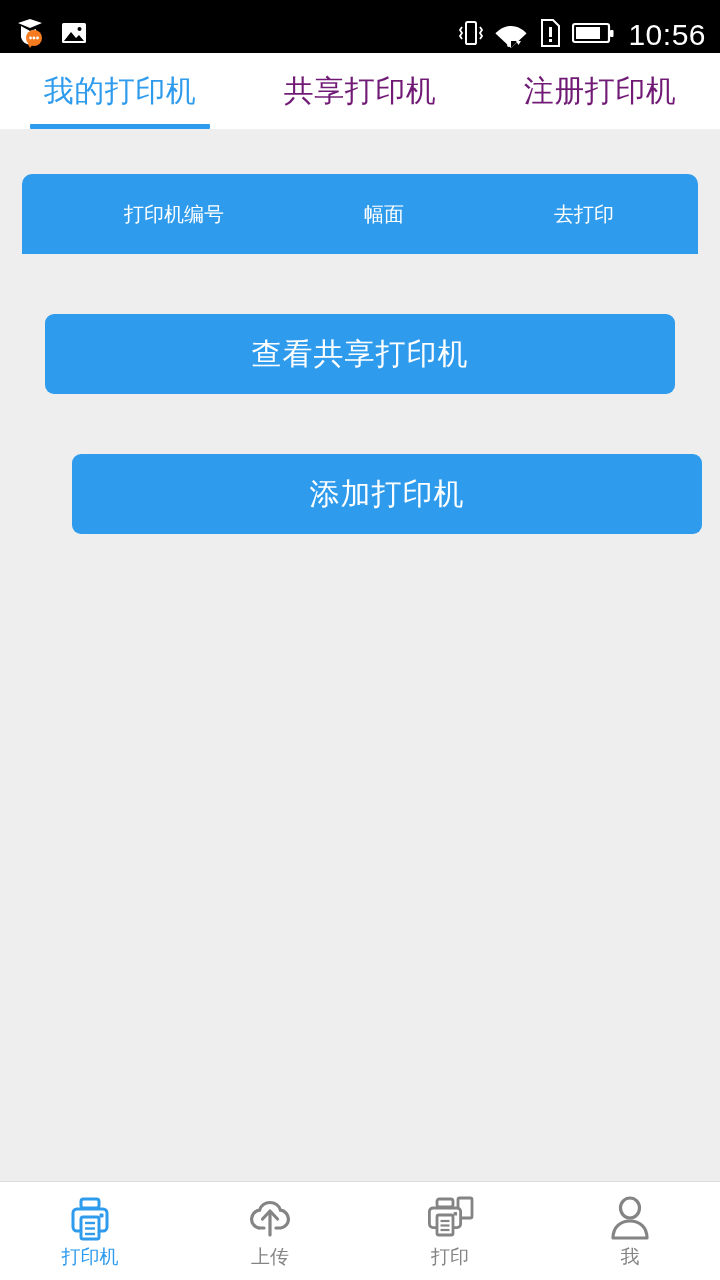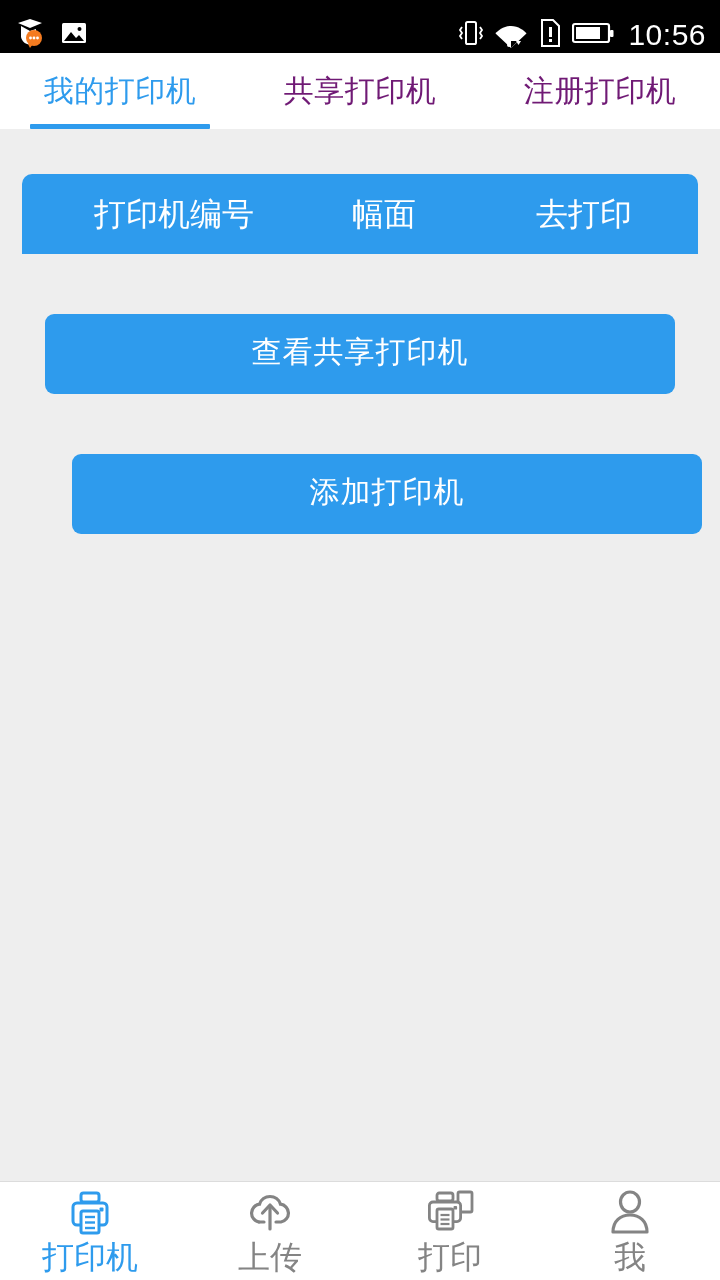--- a/index.html
+++ b/index.html
@@ -107,21 +107,21 @@
     width: 676px;
     height: 80px;
     background: #2e9bed;
     border-radius: 10px 10px 0 0;
     display: flex;
     align-items: center;
     box-sizing: border-box;
   }
   .list-header .col {
     color: #ffffff;
-    font-size: 32px;
+    font-size: 20px;
     line-height: 1;
     text-align: center;
     position: absolute;
     transform: translateX(-50%);
   }
   .col-0 { left: 152px; }
   .col-1 { left: 362px; }
   .col-2 { left: 562px; }
 
   .list-empty {
@@ -135,21 +135,21 @@
   .big-btn {
     position: absolute;
     left: 45px;
     width: 630px;
     height: 80px;
     background: #2e9bed;
     border: none;
     border-radius: 9px;
     color: #ffffff;
     font-size: 30px;
-    font-family: Liberation Mono, monospace;
+    font-family: Liberation Sans, sans-serif;
     line-height: 1;
     display: flex;
     align-items: center;
     justify-content: center;
     padding: 0;
     cursor: pointer;
     letter-spacing: 1px;
   }
   .btn-share { top: 185px; }
   .btn-add   { top: 325px; margin-left: 27px; }
@@ -172,21 +172,21 @@
     gap: 5px;
     cursor: pointer;
   }
   .nav-icon {
     height: 46px;
     display: flex;
     align-items: center;
     justify-content: center;
   }
   .nav-label {
-    font-size: 32px;
+    font-size: 19px;
     color: #848484;
     line-height: 1;
   }
   .nav-item.active .nav-label { color: #2e9bed; }
 </style>
 </head>
 <body>
 
 <div id="app">
 

